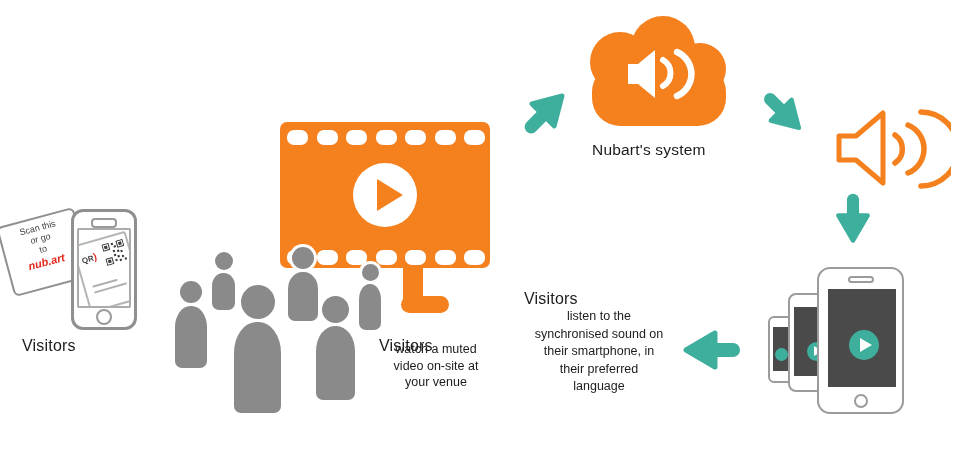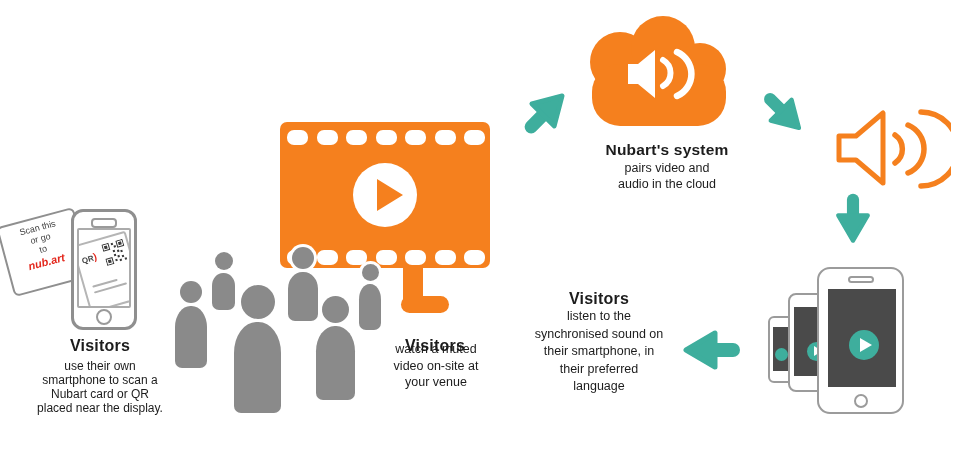--- a/index.html
+++ b/index.html
@@ -1,20 +1,20 @@
 <!DOCTYPE html>
 <html style="--orange: #F5801E; --teal: #3EAE9D; --gray: #8A8A8A; --dark-screen: #4A4A4A; --red: #E3271C; --text: #1C1C1C;"><head>
 <meta charset="utf-8">
 <style>
   html,body{margin:0;padding:0;background:#fff;}
   #canvas{
     position:relative;width:980px;height:457px;background:#fff;overflow:hidden;
     font-family:"Liberation Sans","DejaVu Sans",sans-serif;color:var(--text,#1c1c1c);
   }
-  .step-title{position:absolute;font-weight:bold;font-size:16px;text-align:center;color:var(--text);letter-spacing:.2px;}
+  .step-title{position:absolute;font-weight:normal;font-size:16px;color:var(--text);letter-spacing:.2px;}
   .body-text{position:absolute;font-size:12.5px;text-align:center;color:var(--text);white-space:pre-line;}
 
   
   .arrow{position:absolute;color:var(--teal);}
   .arrow svg{display:block;width:100%;height:100%;}
 
   
   .scan-card{
     position:absolute;left:4px;top:216px;width:80px;height:72px;background:#fff;
     border:2px solid #8f8f8f;border-radius:6px;transform:rotate(-15deg);z-index:1;
@@ -126,24 +126,20 @@
             </g>
         </svg>
         <div class="tline" style="left:7px;top:42px;width:26px;"></div>
         <div class="tline" style="left:7px;top:48px;width:34px;"></div>
       </div>
     </div>
     <div class="home"></div>
   </div>
 
   <div class="step-title" style="left:22px;top:337px;width:156px;">Visitors</div>
-  <div class="body-text" style="left:16px;top:359px;width:168px;font-size:12px;line-height:14px;">use their own
-smartphone to scan a
-Nubart card or QR
-placed near the display.</div>
 
   <div class="monitor">
     <div class="holes top">
       <span class="hole"></span>
         <span class="hole"></span>
         <span class="hole"></span>
         <span class="hole"></span>
         <span class="hole"></span>
         <span class="hole"></span>
         <span class="hole"></span>
@@ -206,22 +202,20 @@
       <circle cx="34" cy="48" r="30"></circle>
       <circle cx="77" cy="34" r="32"></circle>
       <circle cx="114" cy="55" r="26"></circle>
       <rect x="6" y="50" width="134" height="62" rx="28"></rect>
     </g>
     <path d="M42 50 h10 l17 -14 v48 l-17 -14 H42 z" fill="#fff"></path>
     <path d="M77 46 a15 15 0 0 1 0 26" fill="none" stroke="#fff" stroke-width="6" stroke-linecap="round"></path>
     <path d="M91 38 a24 24 0 0 1 0 44" fill="none" stroke="#fff" stroke-width="6.5" stroke-linecap="round"></path>
   </svg>
   <div class="step-title" style="left:592px;top:141px;width:150px;font-size:15.5px;">Nubart's system</div>
-  <div class="body-text" style="left:597px;top:161px;width:140px;line-height:15.5px;">pairs video and
-audio in the cloud</div>
 
   <div class="arrow" style="left:757px;top:93px;width:52px;height:38px;transform:rotate(45deg);">
     <svg viewBox="0 0 60 42">
         <line x1="9" y1="21" x2="27" y2="21" stroke="currentColor" stroke-width="14" stroke-linecap="round"></line>
         <polygon points="27,4 56,21 27,38" fill="currentColor" stroke="currentColor" stroke-width="5" stroke-linejoin="round"></polygon>
       </svg>
   </div>
 
   <svg class="speaker-right" viewBox="0 0 118 100">
     <path d="M6 38 h17 l27 -23 v70 l-27 -23 H6 z" fill="none" stroke="var(--orange)" stroke-width="5" stroke-linejoin="round"></path>

